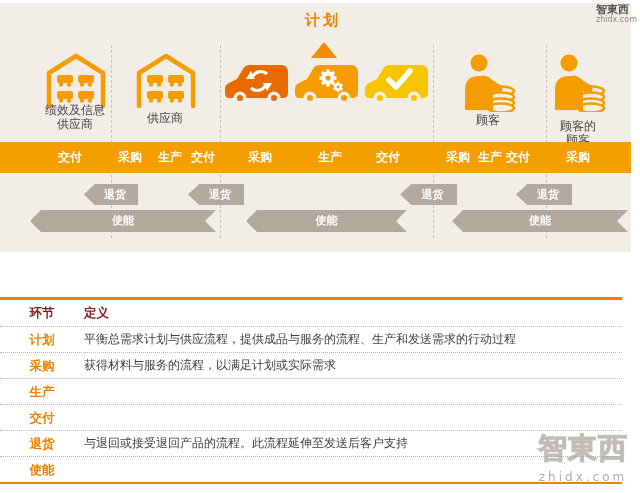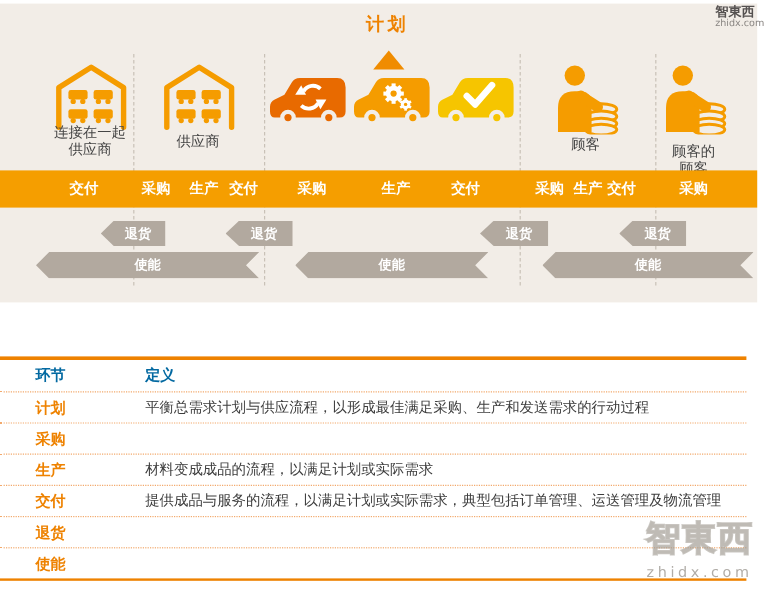--- a/index.html
+++ b/index.html
@@ -34,22 +34,22 @@
     clip-path:polygon(11px 0,100% 0,calc(100% - 11px) 50%,100% 100%,11px 100%,0 50%);
     color:#fff;font-size:11px;font-weight:bold;text-align:center;line-height:22px;}
 
   
   .def-table{position:absolute;left:0;top:297px;width:622px;
     border-top:3px solid #ee8200;border-bottom:2px solid #ee8200;}
   .t-row{display:flex;border-bottom:1px dotted #f2a96c;padding:5px 0;}
   .t-row:last-child{border-bottom:none;}
   .t-term{width:84px;flex:none;text-align:center;color:#ee8200;font-weight:bold;
     font-size:12.5px;line-height:1.2;}
-  .t-def{flex:1;color:#3d3d3d;font-size:12px;line-height:1.25;padding-right:6px;margin-left:37px;}
-  .t-head .t-term,.t-head .t-def{color:#0369a1;font-weight:bold;font-size:12.5px;}
+  .t-def{flex:1;color:#3d3d3d;font-size:12px;line-height:1.25;padding-right:6px;}
+  .t-head .t-term,.t-head .t-def{color:#7f1d1d;font-weight:bold;font-size:12.5px;}
 
   
   .wm-top{position:absolute;left:596px;top:4px;text-align:left;line-height:1.1;}
   .wm-top .wm-brand{font-size:11px;font-weight:bold;color:#555150;}
   .wm-top .wm-site{font-size:8px;color:#8a8683;}
   .wm-bottom{position:absolute;left:531px;top:429px;width:104px;text-align:center;
     pointer-events:none;}
   .wm-bottom .wm-brand{font-size:29px;font-weight:bold;letter-spacing:1px;
     color:rgba(168,162,154,0.30);-webkit-text-stroke:1.3px rgba(160,154,146,0.55);}
   .wm-bottom .wm-site{font-size:12px;letter-spacing:3px;color:rgba(150,144,137,0.75);
@@ -159,21 +159,21 @@
   </svg>
 
   <svg class="icon" style="left:459px;top:54px" width="60" height="58" viewBox="0 0 60 58">
       <use href="#person"></use>
     </svg>
   <svg class="icon" style="left:549px;top:54px" width="60" height="58" viewBox="0 0 60 58">
       <use href="#person"></use>
     </svg>
 
   <div class="entity-label" style="left:30px;top:104px">
-    <div>连接在一起</div>
+    <div>绩效及信息</div>
     <div>供应商</div>
   </div>
   <div class="entity-label" style="left:120px;top:112px">
     <div>供应商</div>
   </div>
   <div class="entity-label" style="left:443px;top:114px">
     <div>顾客</div>
   </div>
   <div class="entity-label" style="left:533px;top:120px">
     <div>顾客的</div>
@@ -208,35 +208,35 @@
     <div class="wm-site">zhidx.com</div>
   </div>
 
   <div class="def-table">
     <div class="t-row t-head">
       <div class="t-term">环节</div>
       <div class="t-def">定义</div>
     </div>
     <div class="t-row">
       <div class="t-term">计划</div>
-      <div class="t-def">平衡总需求计划与供应流程，以形成最佳满足采购、生产和发送需求的行动过程</div>
+      <div class="t-def">平衡总需求计划与供应流程，提供成品与服务的流程、生产和发送需求的行动过程</div>
     </div>
     <div class="t-row">
       <div class="t-term">采购</div>
+      <div class="t-def">获得材料与服务的流程，以满足计划或实际需求</div>
     </div>
     <div class="t-row">
       <div class="t-term">生产</div>
-      <div class="t-def">材料变成成品的流程，以满足计划或实际需求</div>
     </div>
     <div class="t-row">
       <div class="t-term">交付</div>
-      <div class="t-def">提供成品与服务的流程，以满足计划或实际需求，典型包括订单管理、运送管理及物流管理</div>
     </div>
     <div class="t-row">
       <div class="t-term">退货</div>
+      <div class="t-def">与退回或接受退回产品的流程。此流程延伸至发送后客户支持</div>
     </div>
     <div class="t-row">
       <div class="t-term">使能</div>
     </div>
   </div>
 
   <div class="wm-bottom">
     <div class="wm-brand">智東西</div>
     <div class="wm-site">zhidx.com</div>
   </div>

